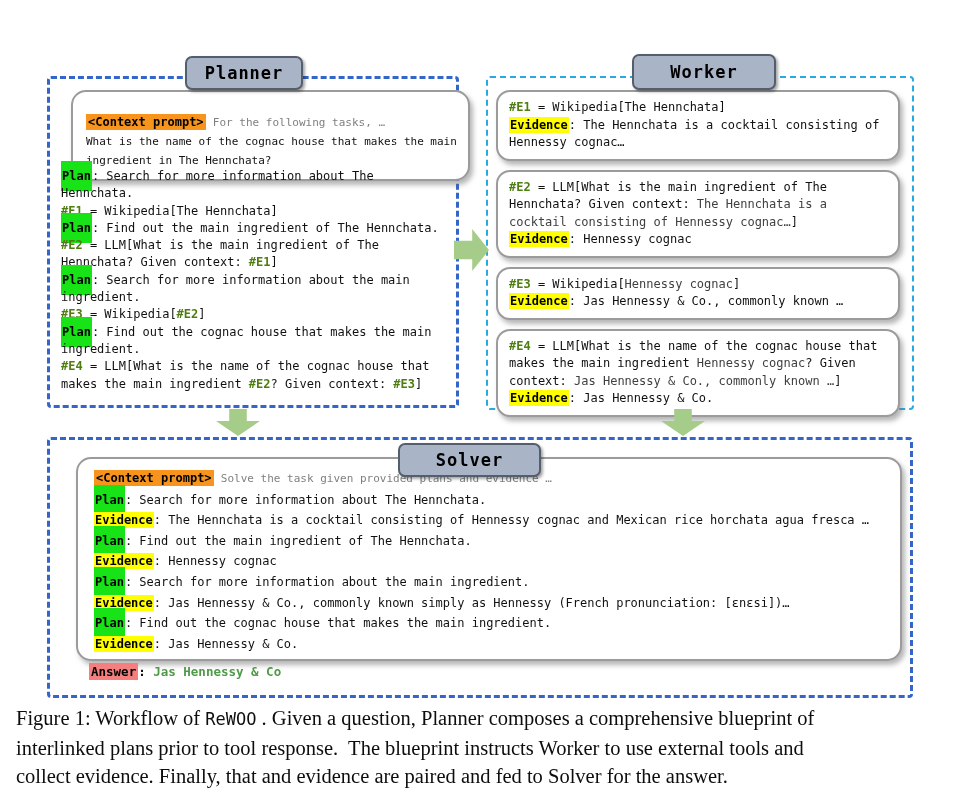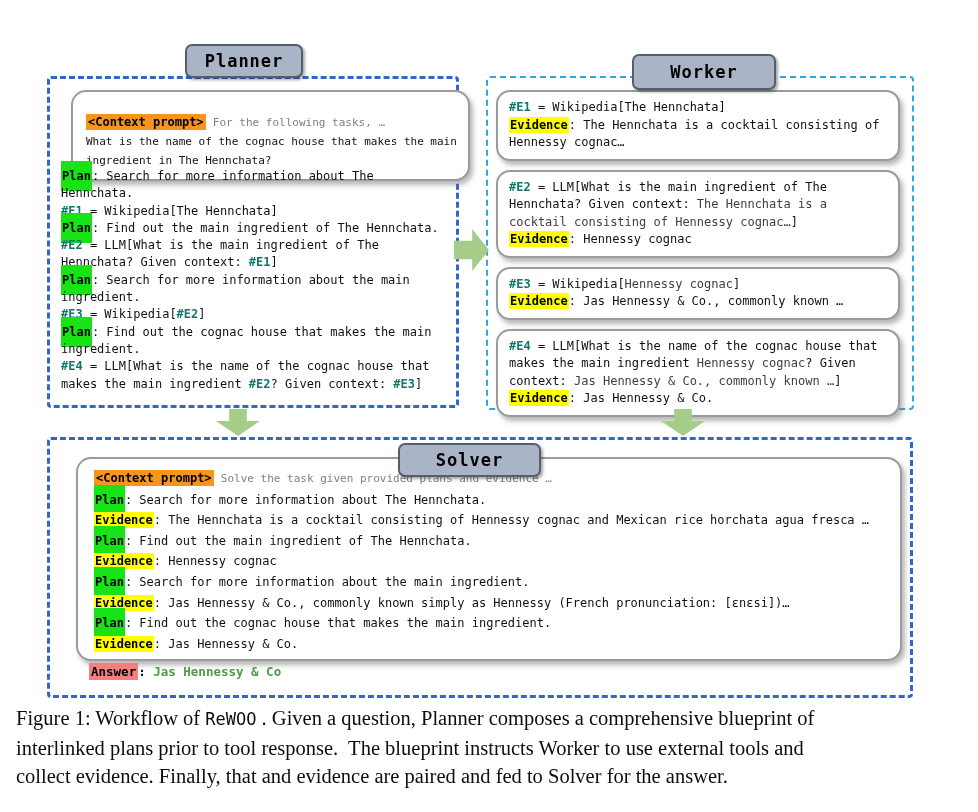--- a/index.html
+++ b/index.html
@@ -12,21 +12,21 @@
   .panel.planner{left:47px;top:76px;width:406px;height:326px;border:3px dashed #3465c9;}
   .panel.worker{left:486px;top:76px;width:424px;height:330px;border:2px dashed #29a9e1;}
   .panel.solver{left:47px;top:437px;width:860px;height:255px;border:3px dashed #3465c9;}
   
   .chip{
     position:absolute;z-index:5;display:flex;align-items:center;justify-content:center;
     background:#a9b4c7;border:2px solid #555e6d;border-radius:7px;
     box-shadow:2px 2px 3px rgba(0,0,0,.35);
     font-weight:bold;font-size:17px;letter-spacing:1px;color:#000;
   }
-  .chip.planner-chip{left:185px;top:44px;width:114px;height:30px;}
+  .chip.planner-chip{left:185px;top:56px;width:114px;height:30px;}
   .chip.worker-chip{left:632px;top:54px;width:140px;height:32px;}
   .chip.solver-chip{left:398px;top:421px;width:139px;height:30px;margin-top:22px;}
   
   .bubble{
     position:absolute;background:#fff;border:2px solid #9b9b9b;border-radius:15px;
     box-shadow:3px 4px 5px rgba(110,110,110,.5);
   }
   .planner-bubble{left:21px;top:11px;width:372px;padding:21px 10px 9px 13px;font-size:12px;line-height:18px;}
   .planner-body{position:absolute;left:11px;top:89px;width:390px;font-size:12px;line-height:17.3px;}
   .worker-cards{position:absolute;left:8px;top:12px;width:404px;display:flex;flex-direction:column;gap:9px;}
@@ -35,21 +35,21 @@
   .solver-bubble{left:26px;top:17px;width:790px;height:182px;padding:9px 16px;font-size:12px;line-height:20.6px;}
   .solver-answer{position:absolute;left:39px;top:223px;font-size:12.5px;line-height:18px;}
   .ln{white-space:pre-wrap;}
   
   .bold{font-weight:bold;}
   .hl-orange{background:#f7941e;font-weight:bold;padding:1px 2px;color:#000;}
   .hl-green{background:#17e317;font-weight:bold;padding:8px 1px;color:#000;}
   .hl-yellow{background:#ffff00;font-weight:bold;padding:1px 1px;color:#000;}
   .hl-red{background:#f57e7e;font-weight:bold;padding:1px 2px;color:#000;}
   .blue{color:#404040;}
-  .blue.bold,.token{color:#0f766e;font-weight:bold;}
+  .blue.bold,.token{color:#4d7c0f;font-weight:bold;}
   .gray-note{color:#808080;font-size:11px;}
   .small{font-size:11px;text-align:right;}
   .answer-green{color:#4f9a49;font-weight:bold;}
   
   .arrow{position:absolute;background:#a5cc89;z-index:4;}
   .arrow-right{left:454px;top:229px;width:35px;height:42px;
     clip-path:polygon(0 28%,52% 28%,52% 0,100% 50%,52% 100%,52% 72%,0 72%);}
   .arrow-down{width:44px;height:27px;
     clip-path:polygon(30% 0,70% 0,70% 44%,100% 44%,50% 100%,0 44%,30% 44%);}
   .arrow-down.left{left:216px;top:409px;}

